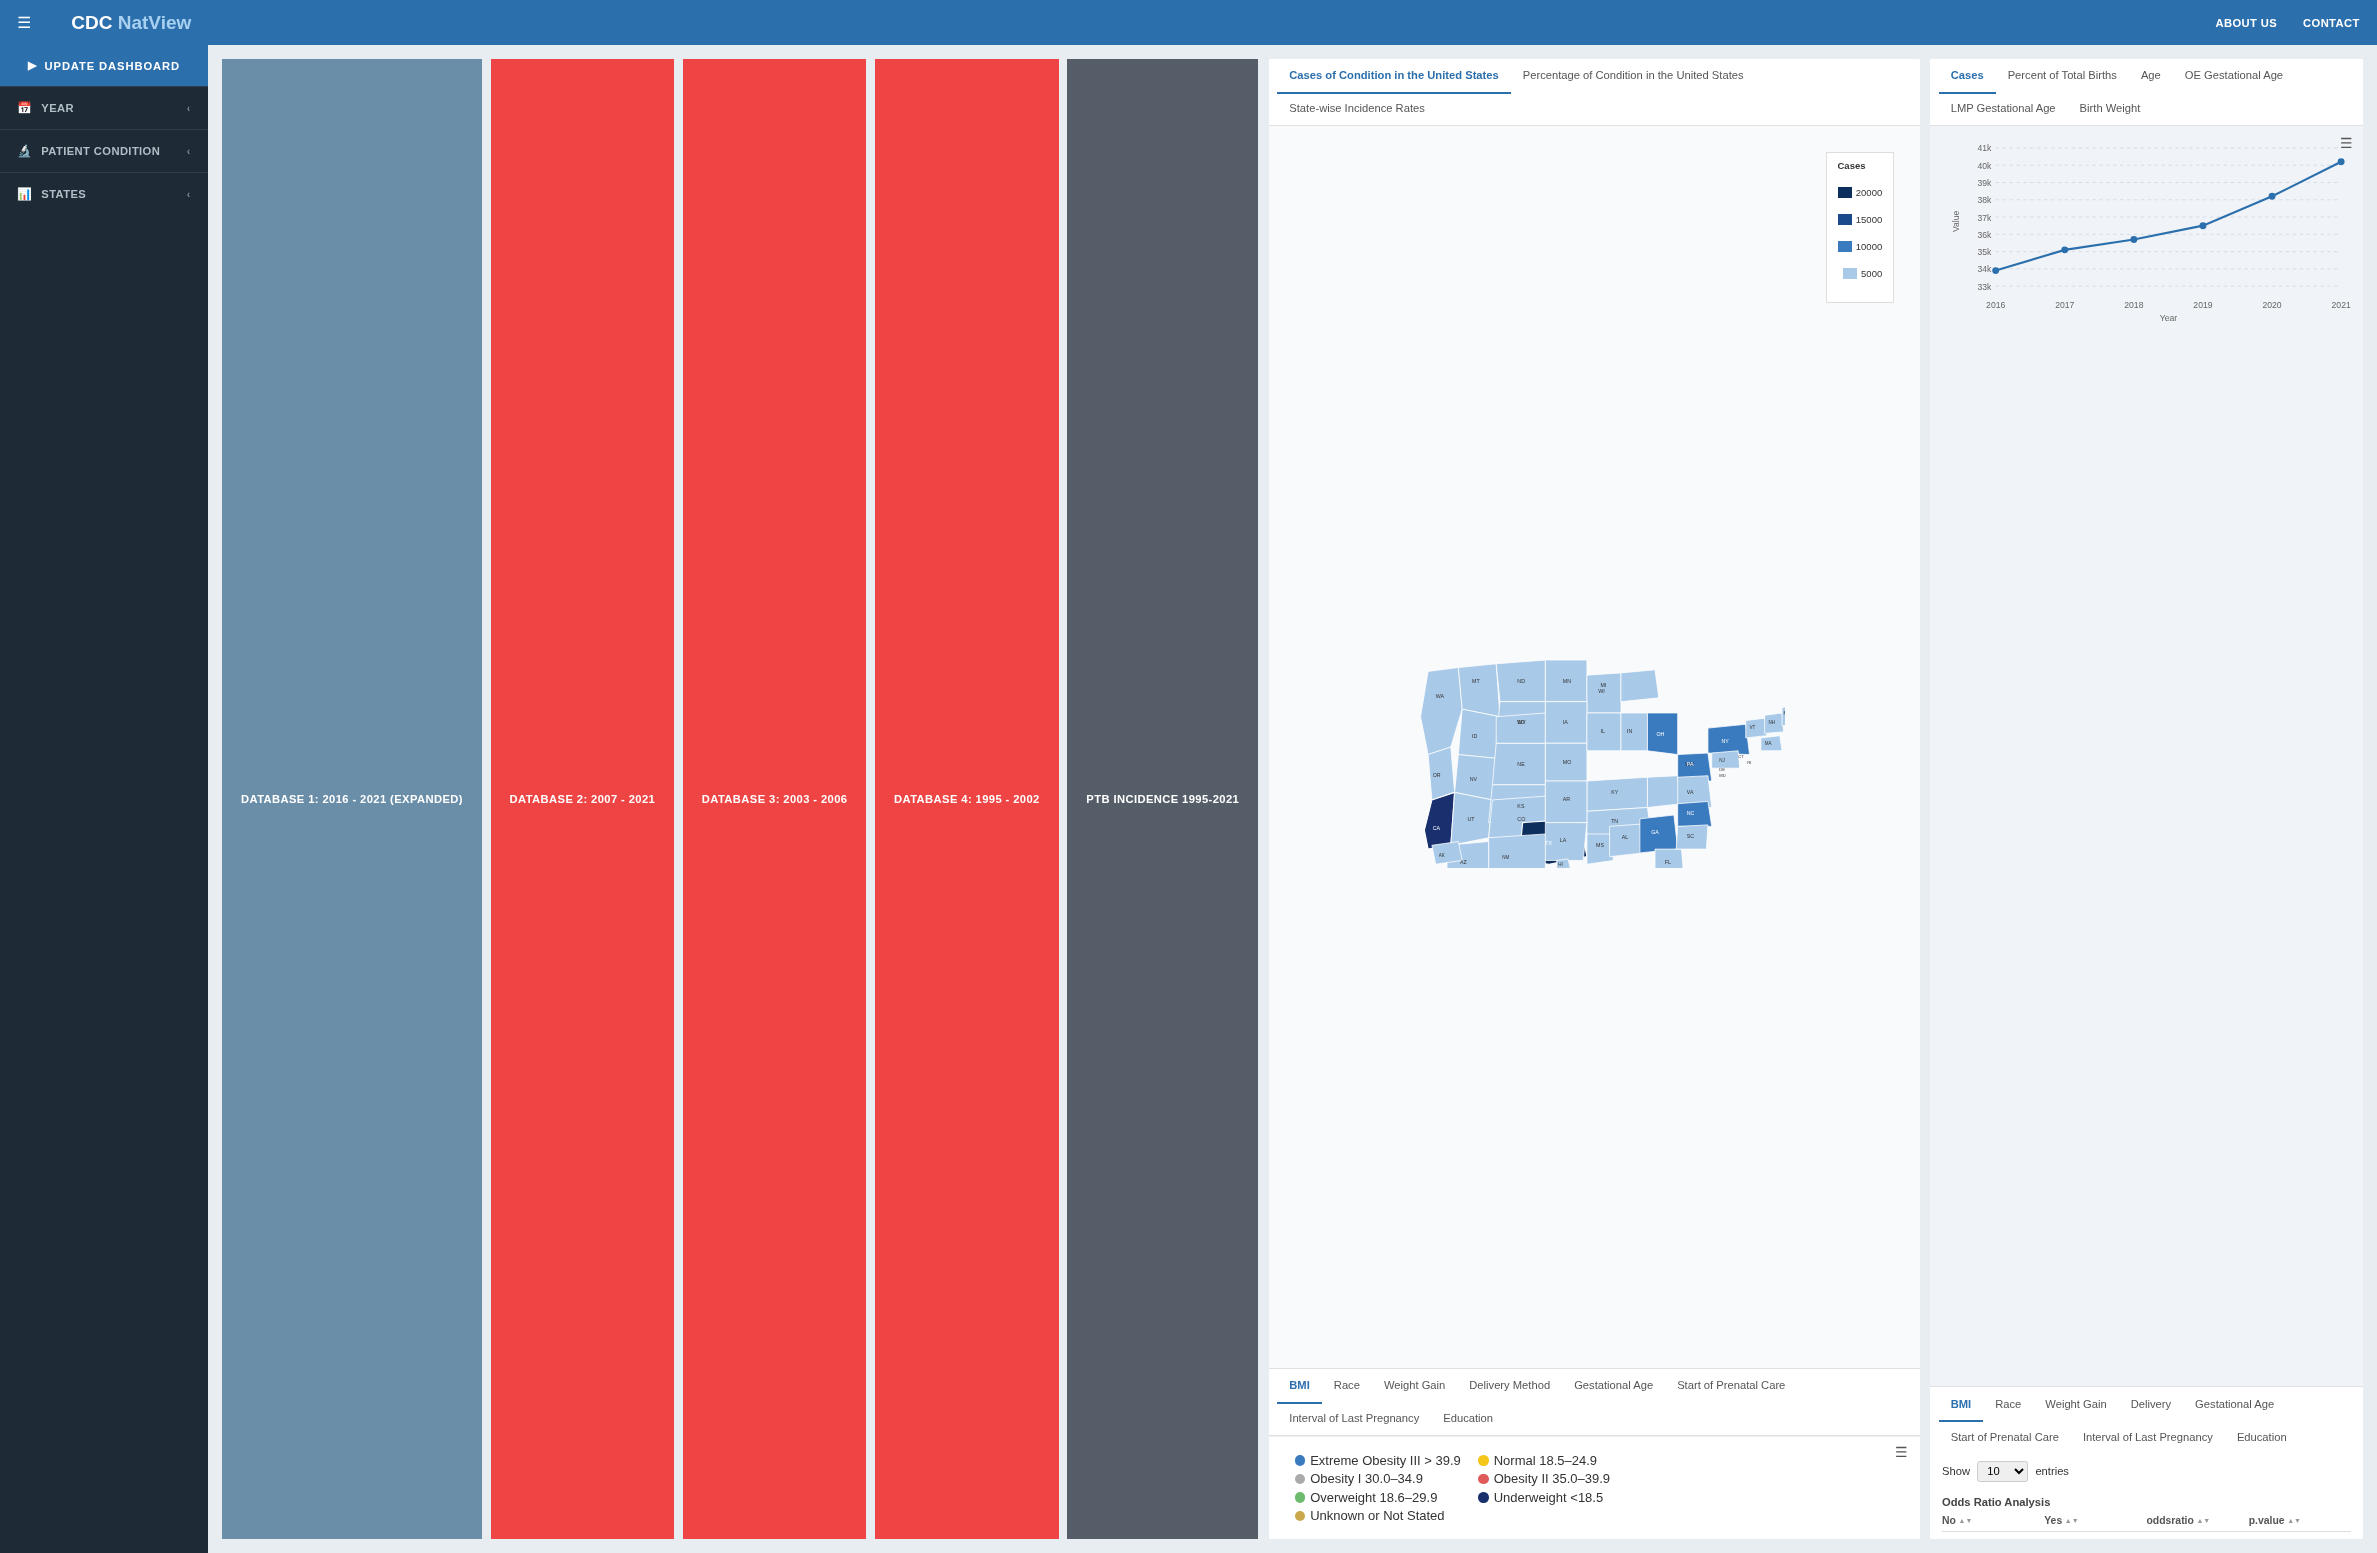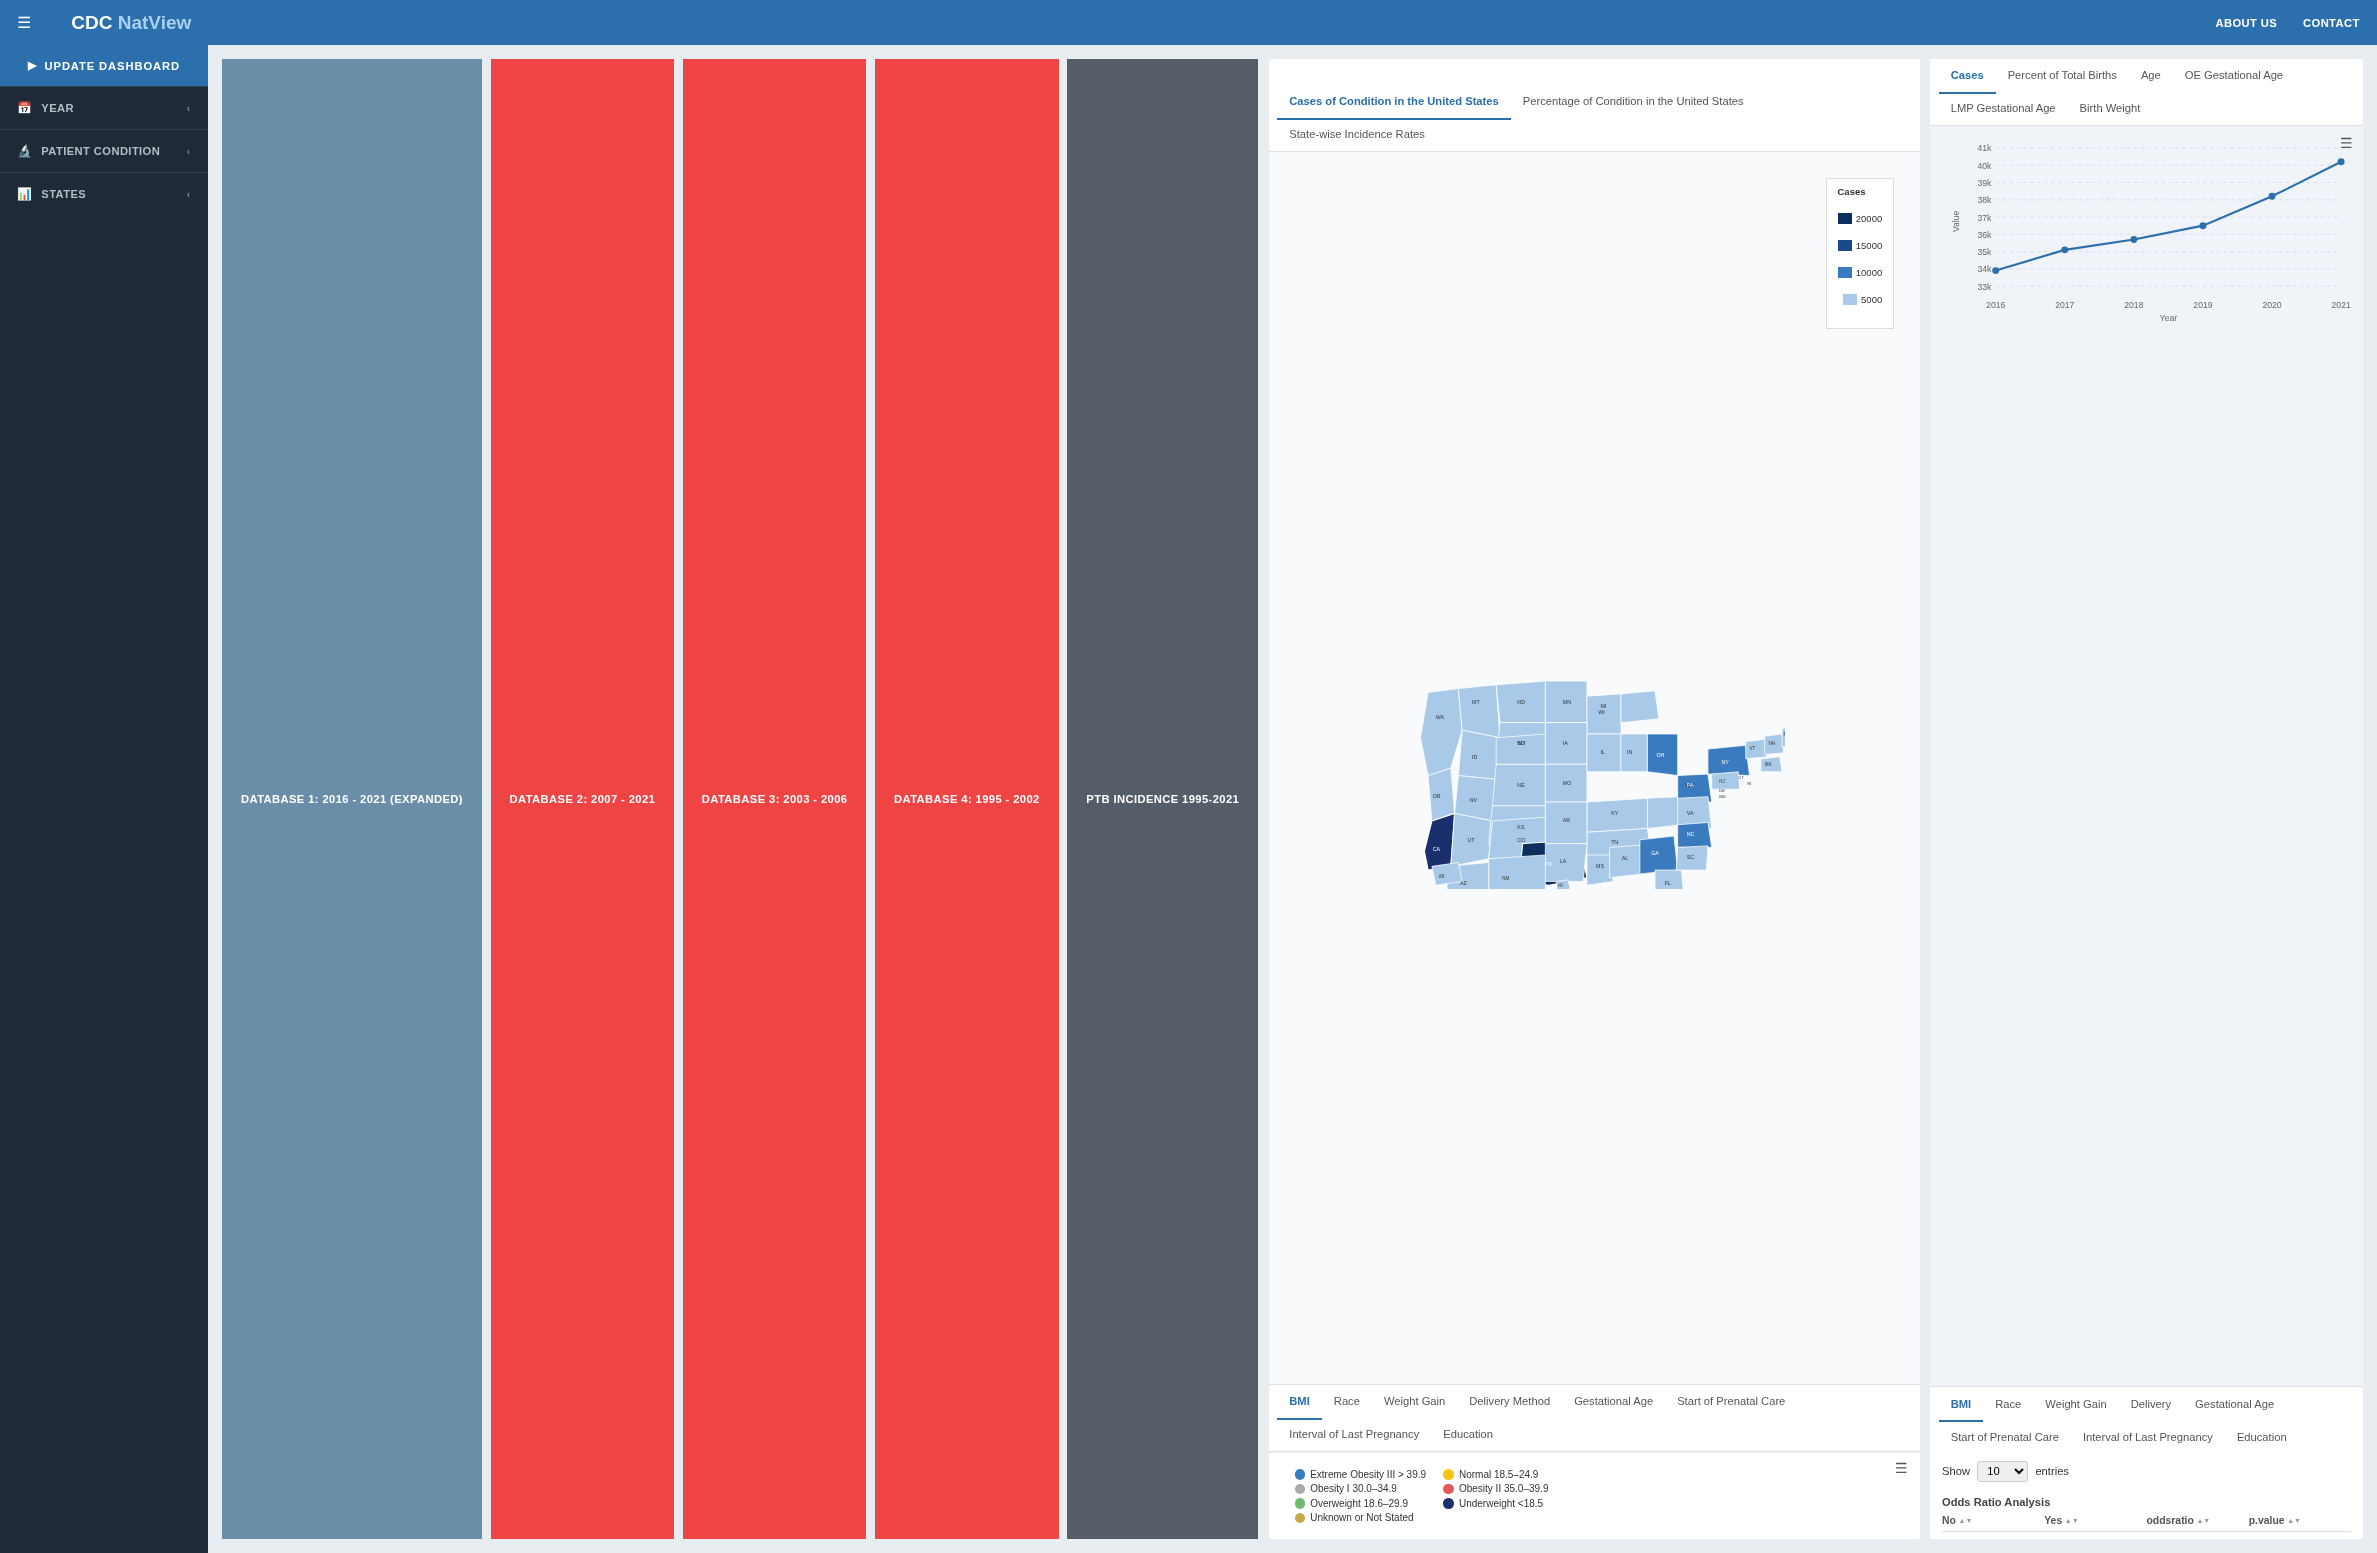--- a/index.html
+++ b/index.html
@@ -119,21 +119,20 @@
       border-radius: 1.7px;
       overflow: hidden;
     }
 
     .panel-tabs {
       display: flex;
       border-bottom: 1.7px solid #e0e0e0;
       padding: 0 8.7px;
       background: white;
       flex-wrap: wrap;
-      margin-top: 26px;
     }
     .panel-tab {
       padding: 10.4px 12px;
       font-size: 11.2px;
       color: #555;
       cursor: pointer;
       border-bottom: 2.6px solid transparent;
       margin-bottom: -1.7px;
       white-space: nowrap;
     }
@@ -184,21 +183,21 @@
       border-bottom: 1.7px solid #e0e0e0;
       padding: 0 8.7px;
       background: white;
       flex-wrap: wrap;
     }
 
     .bmi-legend {
       display: grid;
       grid-template-columns: 1fr 1fr;
       gap: 3.5px 17.3px;
-      font-size: 10px;
+      font-size: 13px;
       padding: 8.7px 14px;
     }
     .bmi-legend-item { display: flex; align-items: center; gap: 5.2px; }
     .bmi-dot { width: 10.4px; height: 10.4px; border-radius: 50%; flex-shrink: 0; }
 
     
     .right-panel {
       width: 433px;
       min-width: 433px;
       display: flex;

